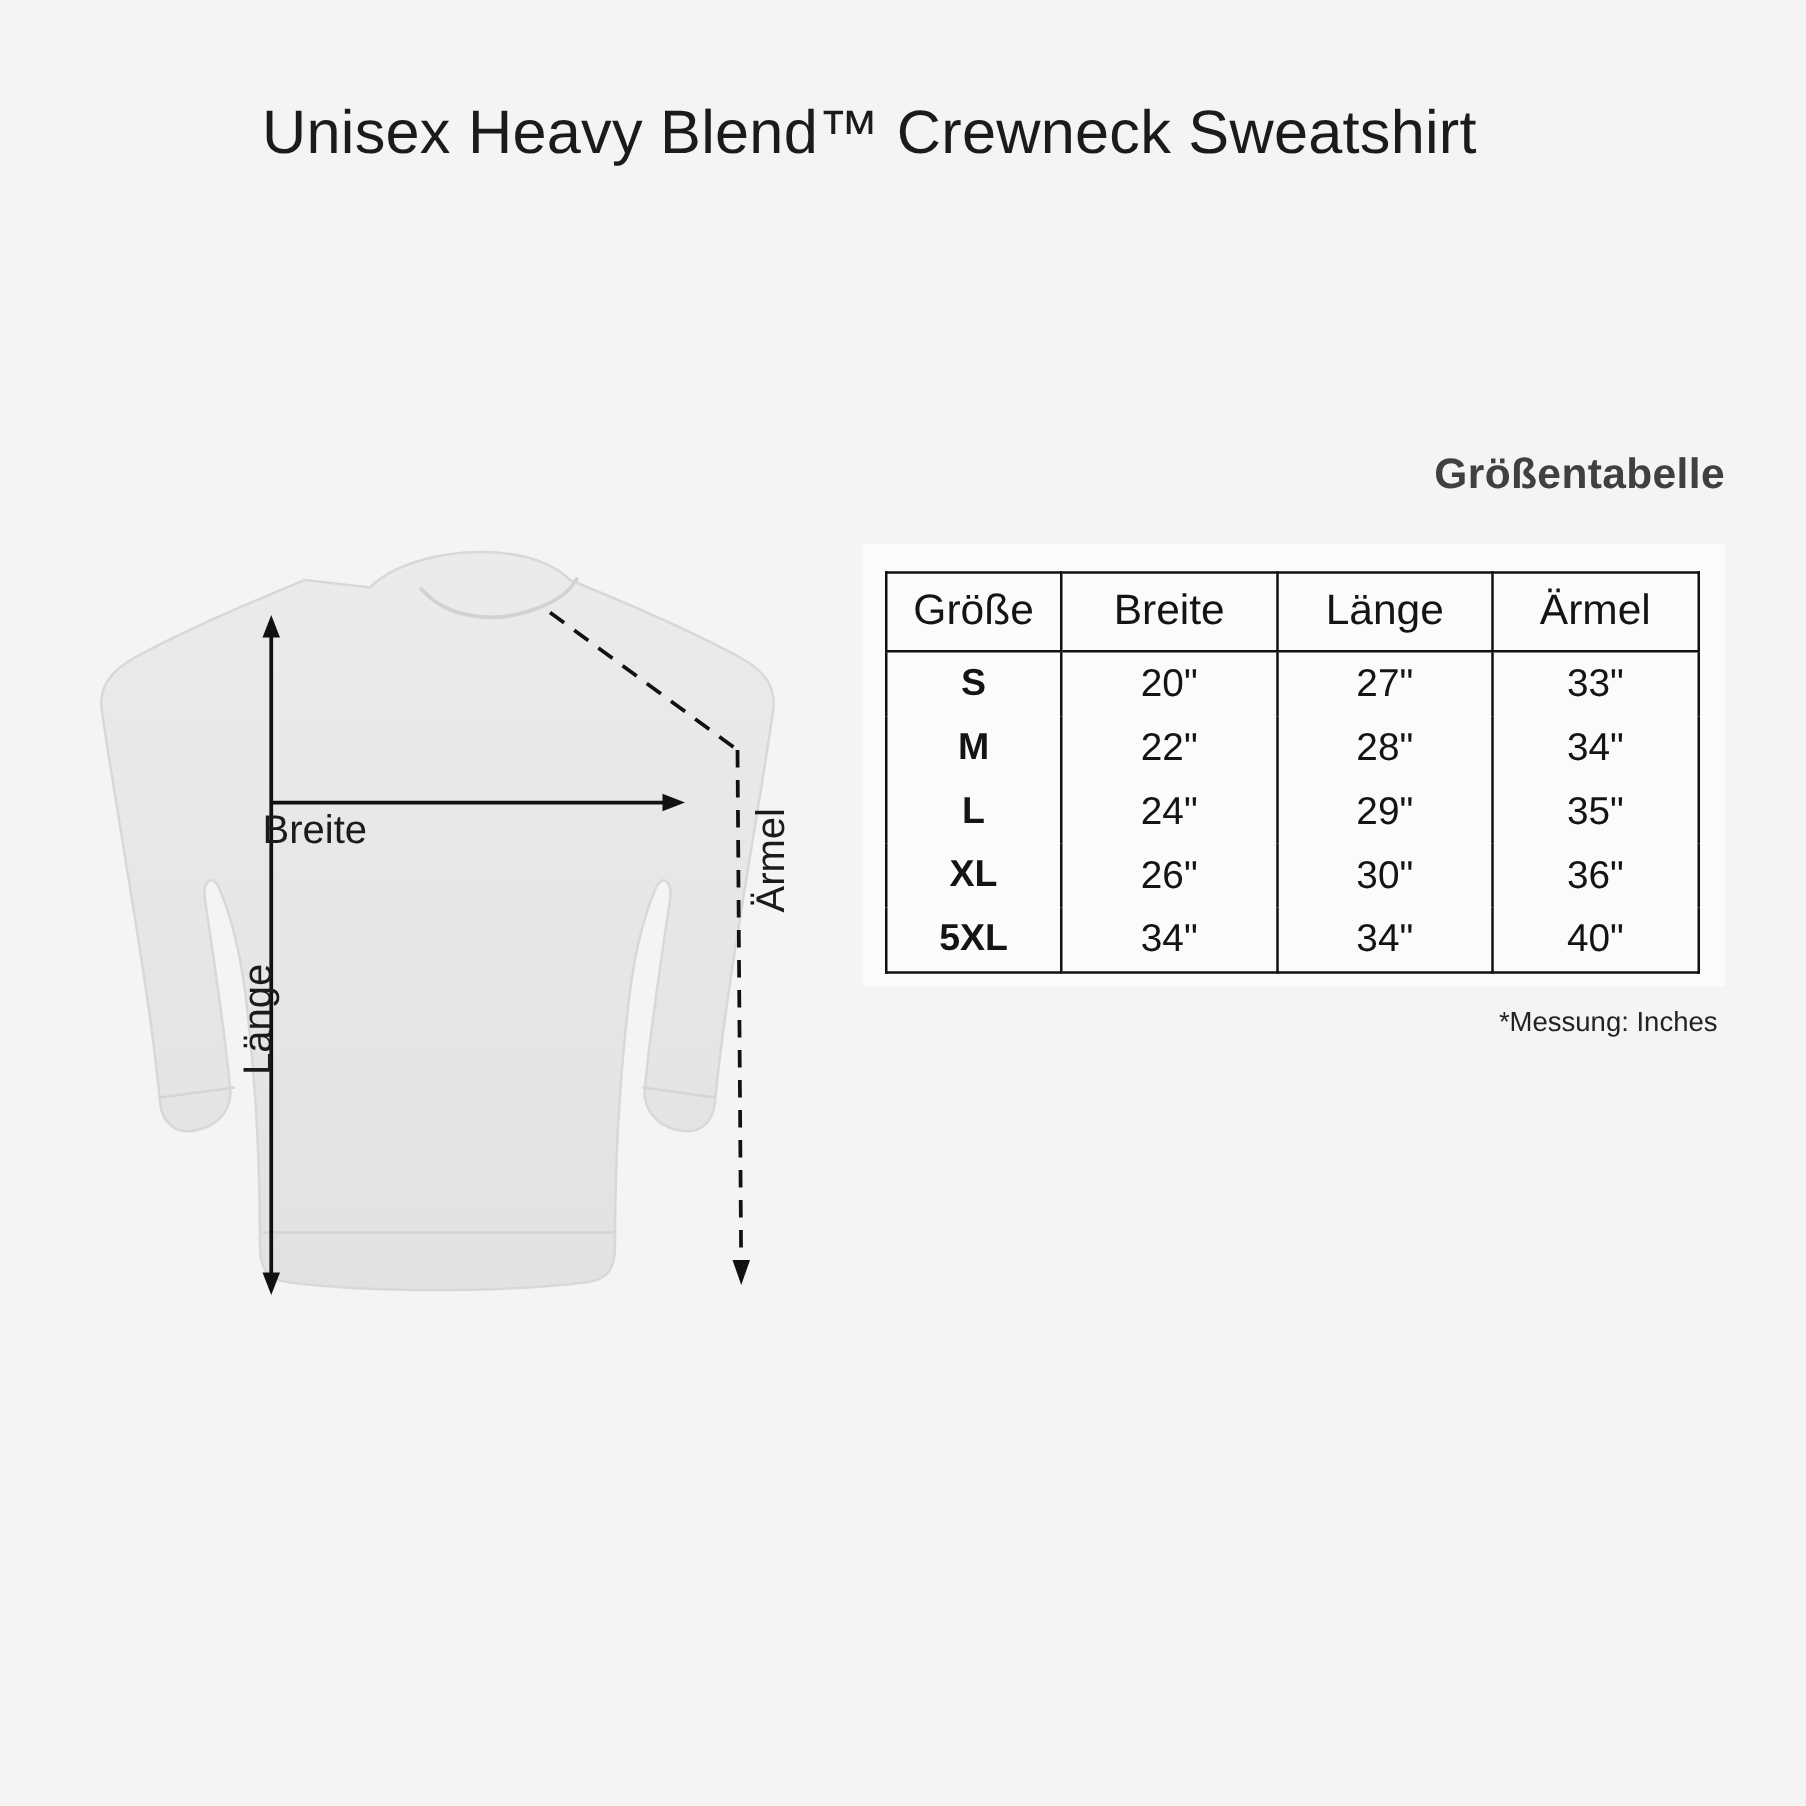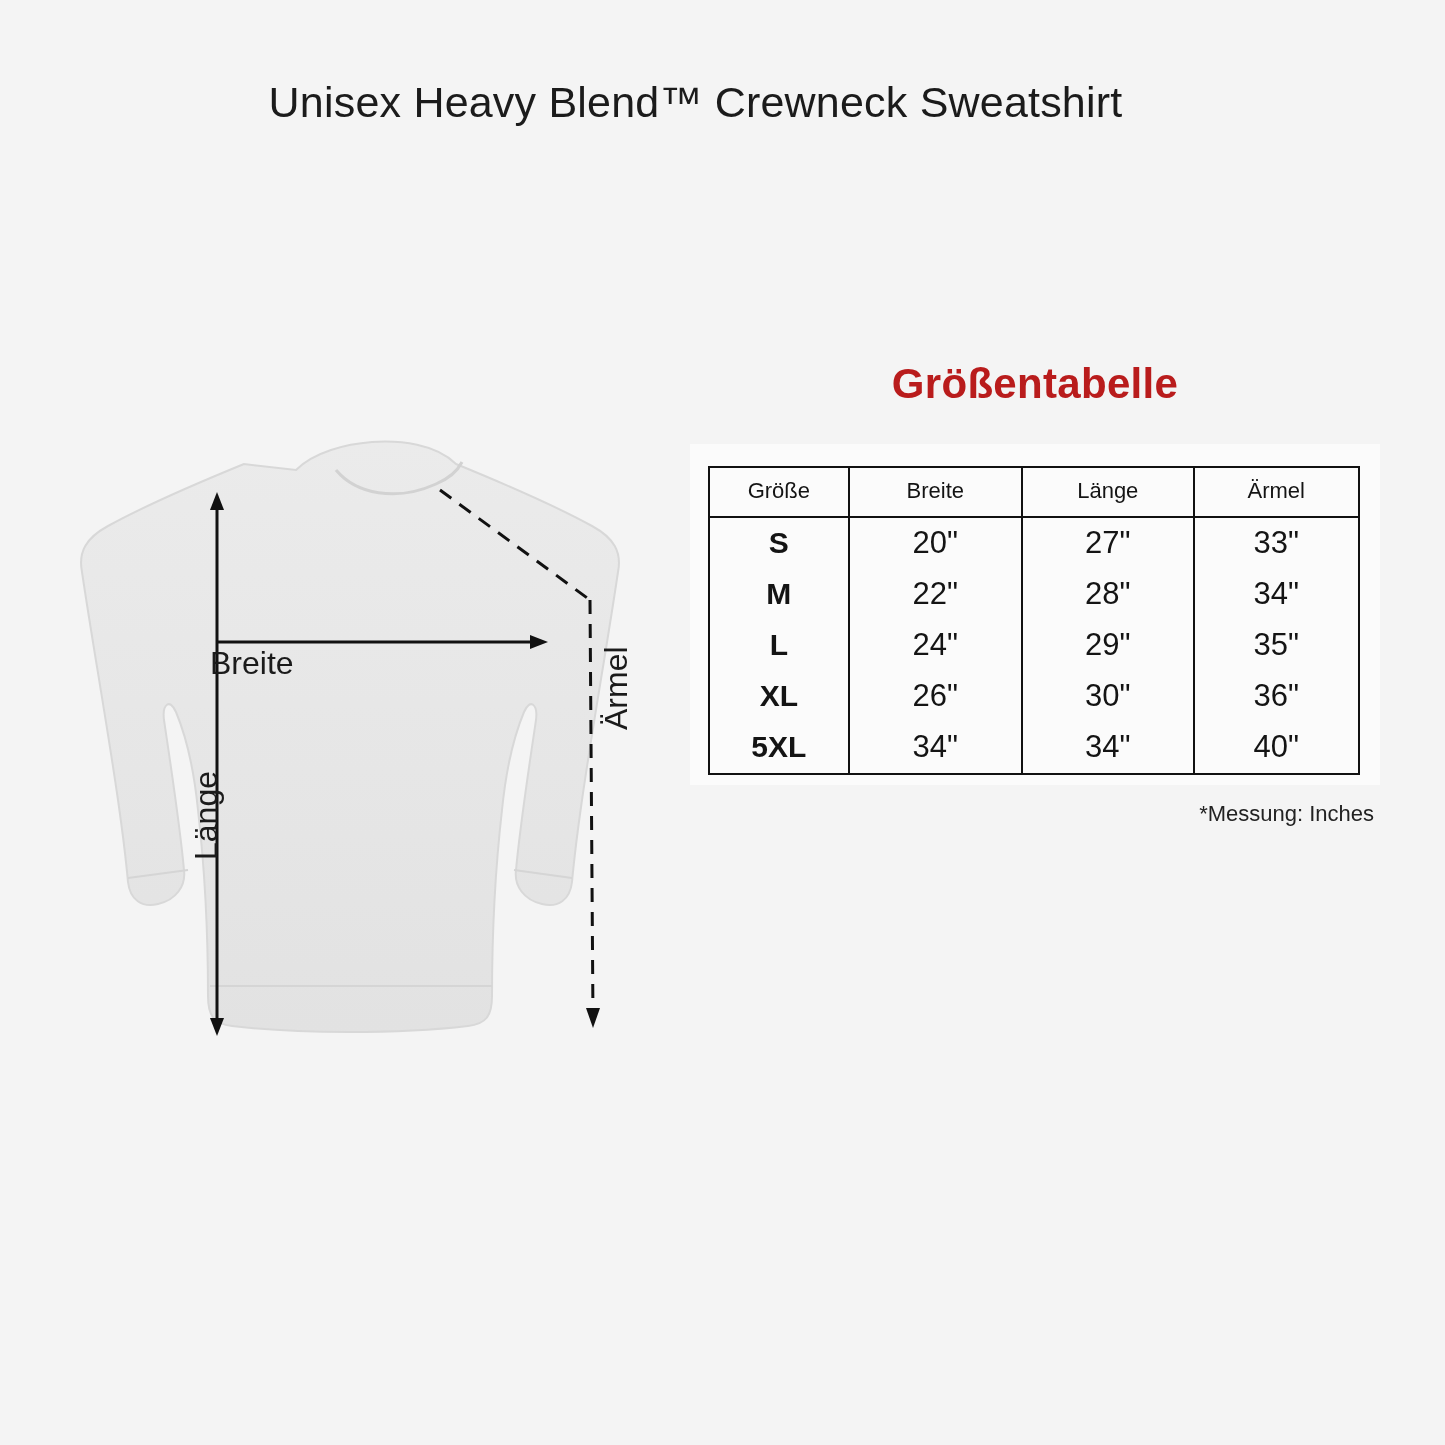--- a/index.html
+++ b/index.html
@@ -14,21 +14,21 @@
     overflow: hidden;
     position: relative;
   }
 
   .page-title {
     position: absolute;
     top: 78px;
     left: 0;
     width: 1391px;
     text-align: center;
-    font-size: 43px;
+    font-size: 49px;
     color: #1b1b1b;
     letter-spacing: 0.2px;
   }
 
   
   .garment-area {
     position: absolute;
     left: 60px;
     top: 430px;
     width: 620px;
@@ -62,24 +62,24 @@
   }
 
   
   .chart-wrap {
     position: absolute;
     left: 690px;
     top: 360px;
     width: 690px;
   }
   .chart-title {
-    font-size: 42px;
+    font-size: 34px;
     font-weight: bold;
-    color: #b91c1c;
-    text-align: center;
+    color: #404040;
+    text-align: right;
     margin: 0 0 36px 0;
     letter-spacing: 0.3px;
   }
   .chart-panel {
     background: #fbfbfb;
     padding: 22px 18px 10px 18px;
   }
   table.size-table {
     border-collapse: collapse;
     width: 652px;
@@ -88,21 +88,21 @@
   table.size-table th,
   table.size-table td {
     border-left: 2px solid #111;
     border-right: 2px solid #111;
     text-align: center;
     color: #141414;
   }
   table.size-table thead th {
     border-top: 2px solid #111;
     border-bottom: 2px solid #111;
-    font-size: 22px;
+    font-size: 34px;
     font-weight: normal;
     padding: 10px 4px 12px 4px;
   }
   table.size-table tbody td {
     font-size: 31px;
     padding: 7px 4px 8px 4px;
     border-bottom: none;
   }
   table.size-table tbody tr:last-child td {
     border-bottom: 2px solid #111;

